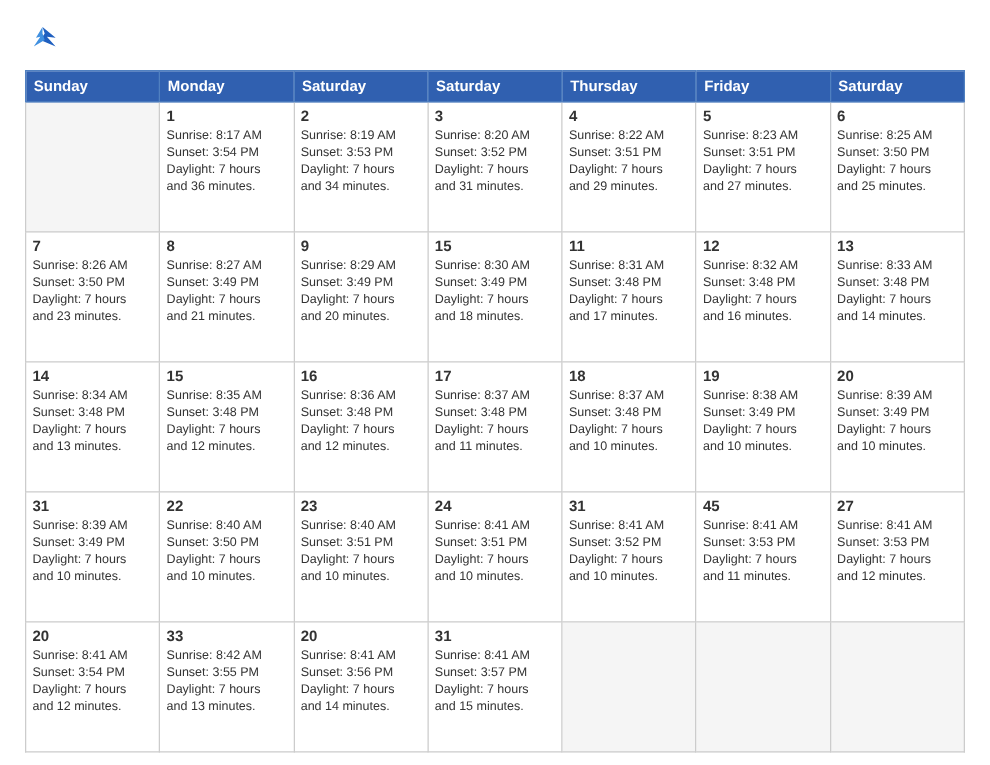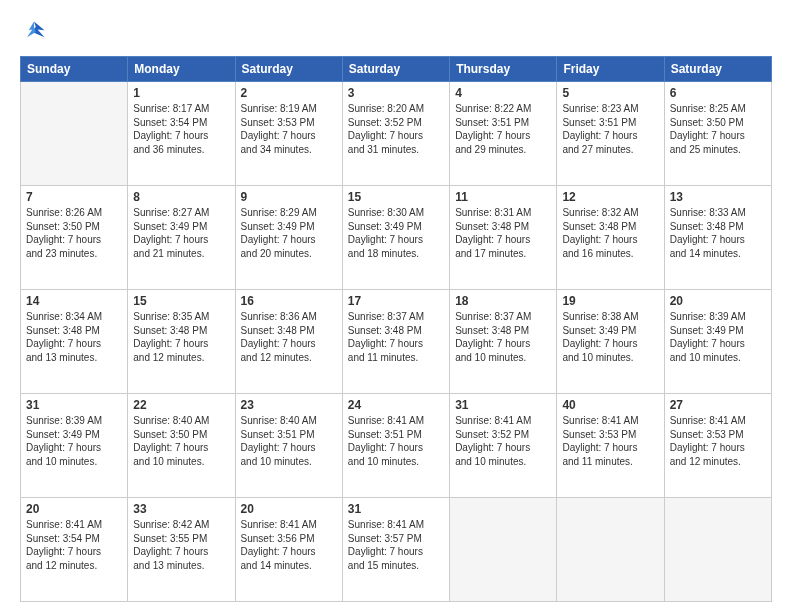--- a/index.html
+++ b/index.html
@@ -233,21 +233,21 @@
           </td>
           <td>
             <div class="day-number">24</div>
             <div class="day-info">Sunrise: 8:41 AM<br>Sunset: 3:51 PM<br>Daylight: 7 hours<br>and 10 minutes.</div>
           </td>
           <td>
             <div class="day-number">31</div>
             <div class="day-info">Sunrise: 8:41 AM<br>Sunset: 3:52 PM<br>Daylight: 7 hours<br>and 10 minutes.</div>
           </td>
           <td>
-            <div class="day-number">40</div>
+            <div class="day-number">45</div>
             <div class="day-info">Sunrise: 8:41 AM<br>Sunset: 3:53 PM<br>Daylight: 7 hours<br>and 11 minutes.</div>
           </td>
           <td>
             <div class="day-number">27</div>
             <div class="day-info">Sunrise: 8:41 AM<br>Sunset: 3:53 PM<br>Daylight: 7 hours<br>and 12 minutes.</div>
           </td>
         </tr>
         <tr>
           <td>
             <div class="day-number">20</div>

